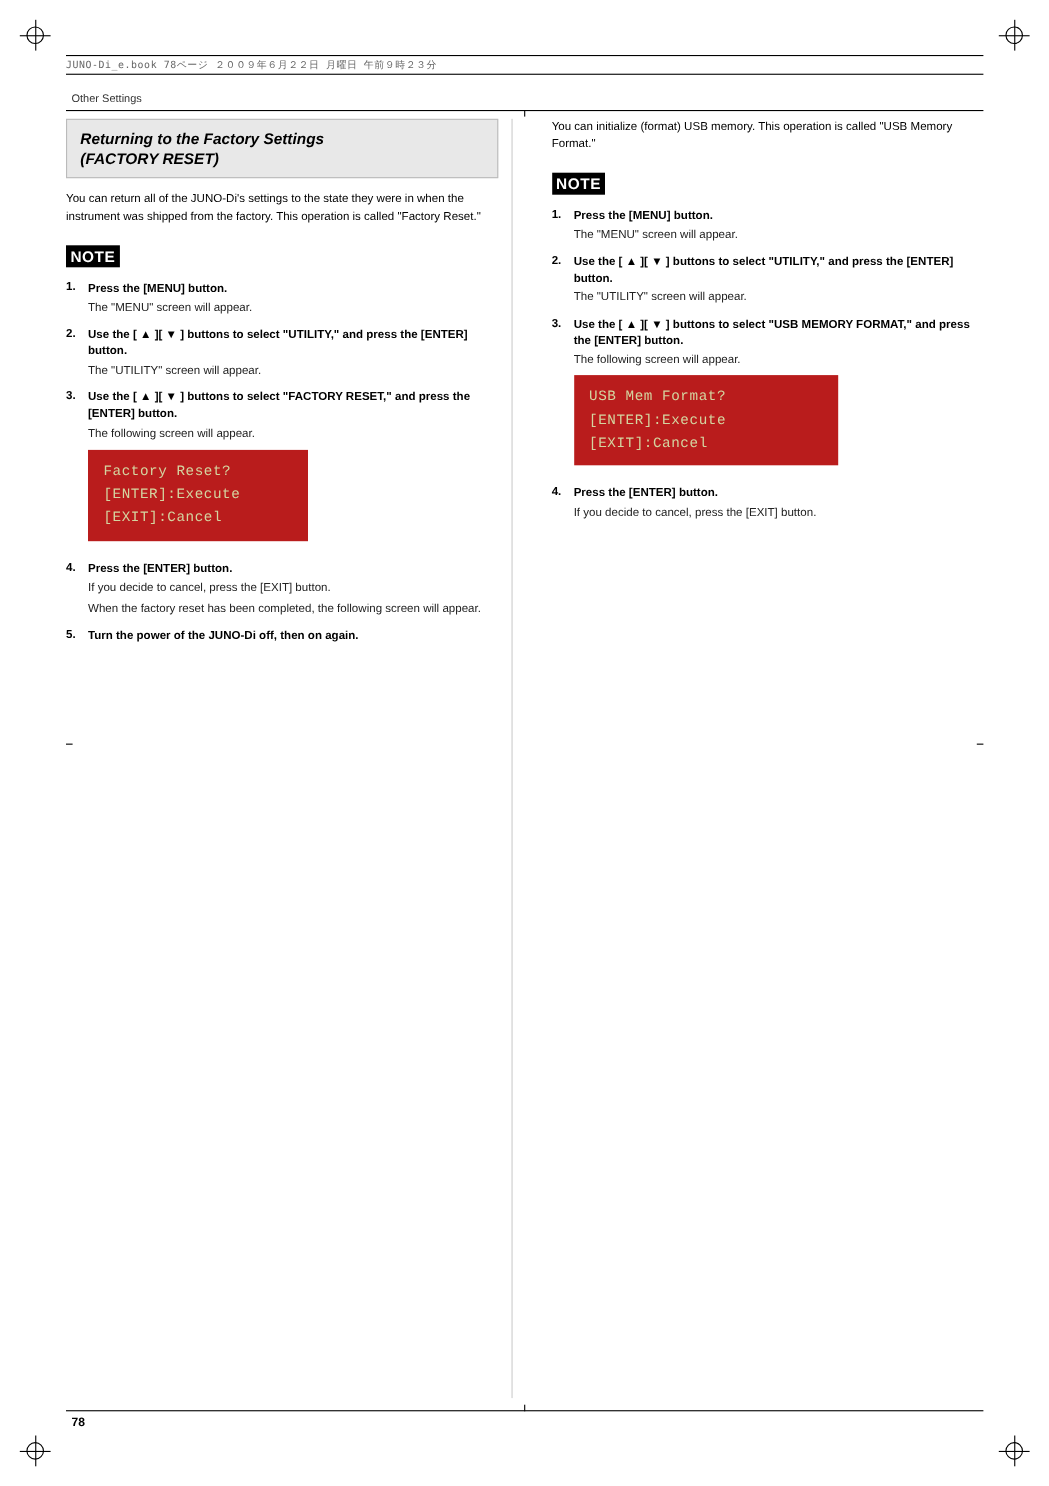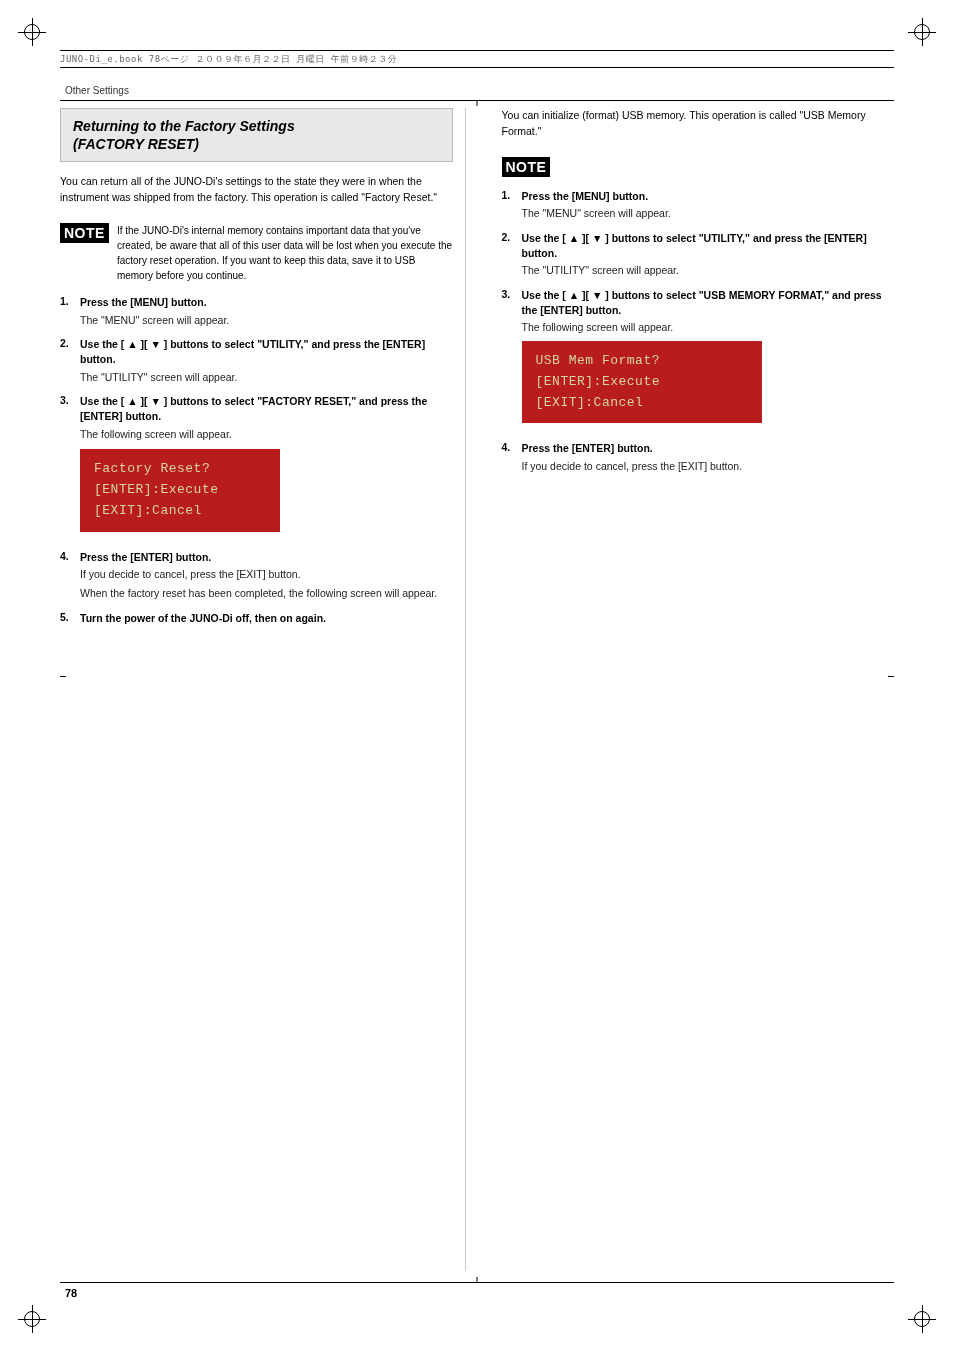--- a/index.html
+++ b/index.html
@@ -305,21 +305,20 @@
       <h2>
         <span>Returning to the Factory Settings</span><br>
         <span>(FACTORY RESET)</span>
       </h2>
     </div>
 
     <p class="body-text">You can return all of the JUNO-Di's settings to the state they were in when the instrument was shipped from the factory. This operation is called "Factory Reset."</p>
 
     <div class="note-box">
       <span class="note-label">NOTE</span>
-      <span class="note-text">If the JUNO-Di's internal memory contains important data that you've created, be aware that all of this user data will be lost when you execute the factory reset operation. If you want to keep this data, save it to USB memory before you continue.</span>
     </div>
 
     <div class="step">
       <div class="step-header">
         <span class="step-num">1.</span>
         <span class="step-title">Press the [MENU] button.</span>
       </div>
       <div class="step-body">The "MENU" screen will appear.</div>
     </div>
 

